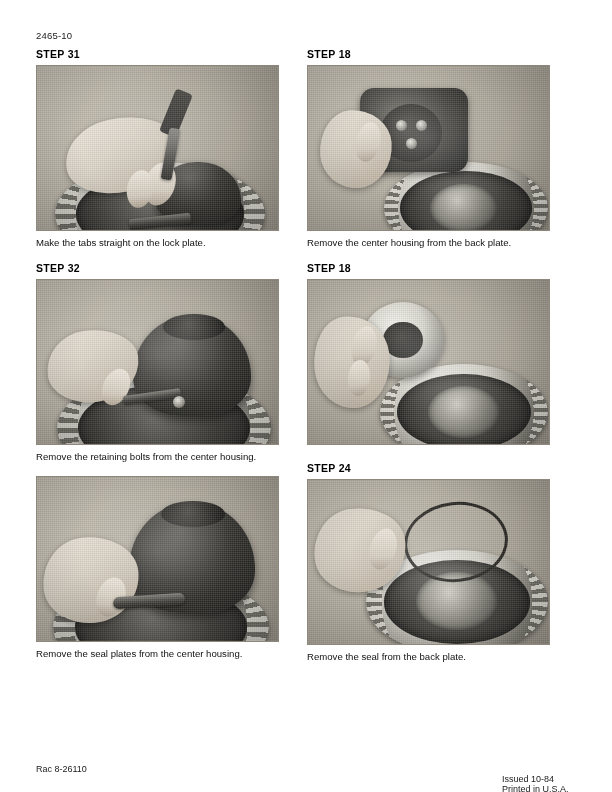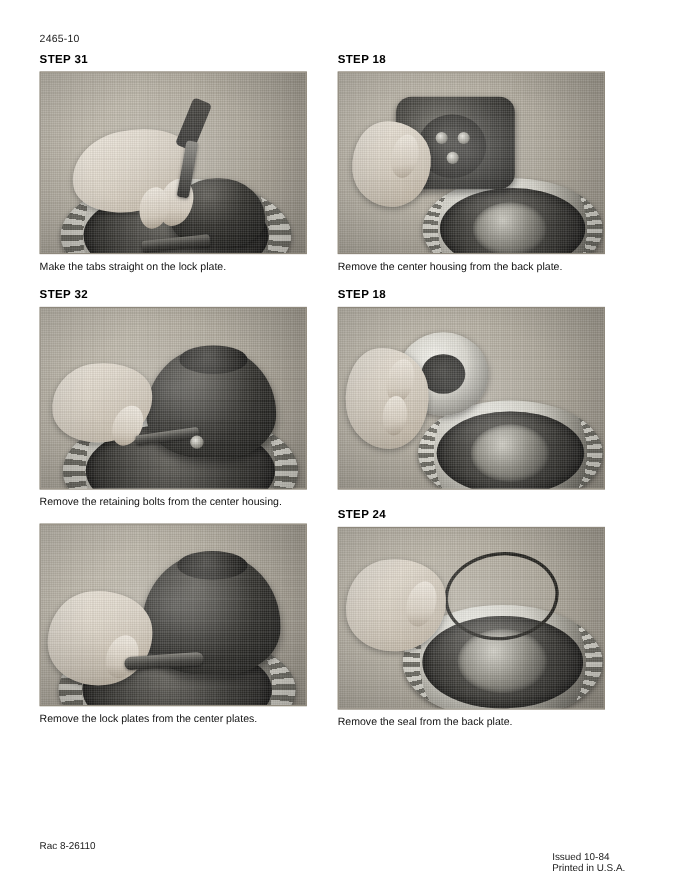--- a/index.html
+++ b/index.html
@@ -260,21 +260,21 @@
           <div class="shape backplate" style="left:16px; top:98px; width:216px; height:104px;"></div>
           <div class="shape ring-teeth" style="left:16px; top:98px; width:216px; height:104px;"></div>
           <div class="shape cone" style="left:92px; top:26px; width:126px; height:110px;"></div>
           <div class="shape darkhub" style="left:124px; top:24px; width:64px; height:26px;"></div>
           <div class="shape hand" style="left:6px; top:60px; width:96px; height:86px; transform:rotate(-6deg);"></div>
           <div class="shape finger" style="left:60px; top:100px; width:28px; height:40px; transform:rotate(20deg);"></div>
           <div class="shape tool" style="left:76px; top:118px; width:72px; height:12px; transform:rotate(-4deg); border-radius:6px;"></div>
           <div class="grain"></div>
           <div class="vig"></div>
         </div>
-        <div class="caption">Remove the lock plates from the center plates.</div>
+        <div class="caption">Remove the seal plates from the center housing.</div>
       </div>
 
     </div>
 
     <div class="col col-right">
 
       <div class="step-block" style="top:0px;">
         <div class="step-title">STEP 18</div>
         <div class="photo">
           <div class="bg-cloth"></div>

